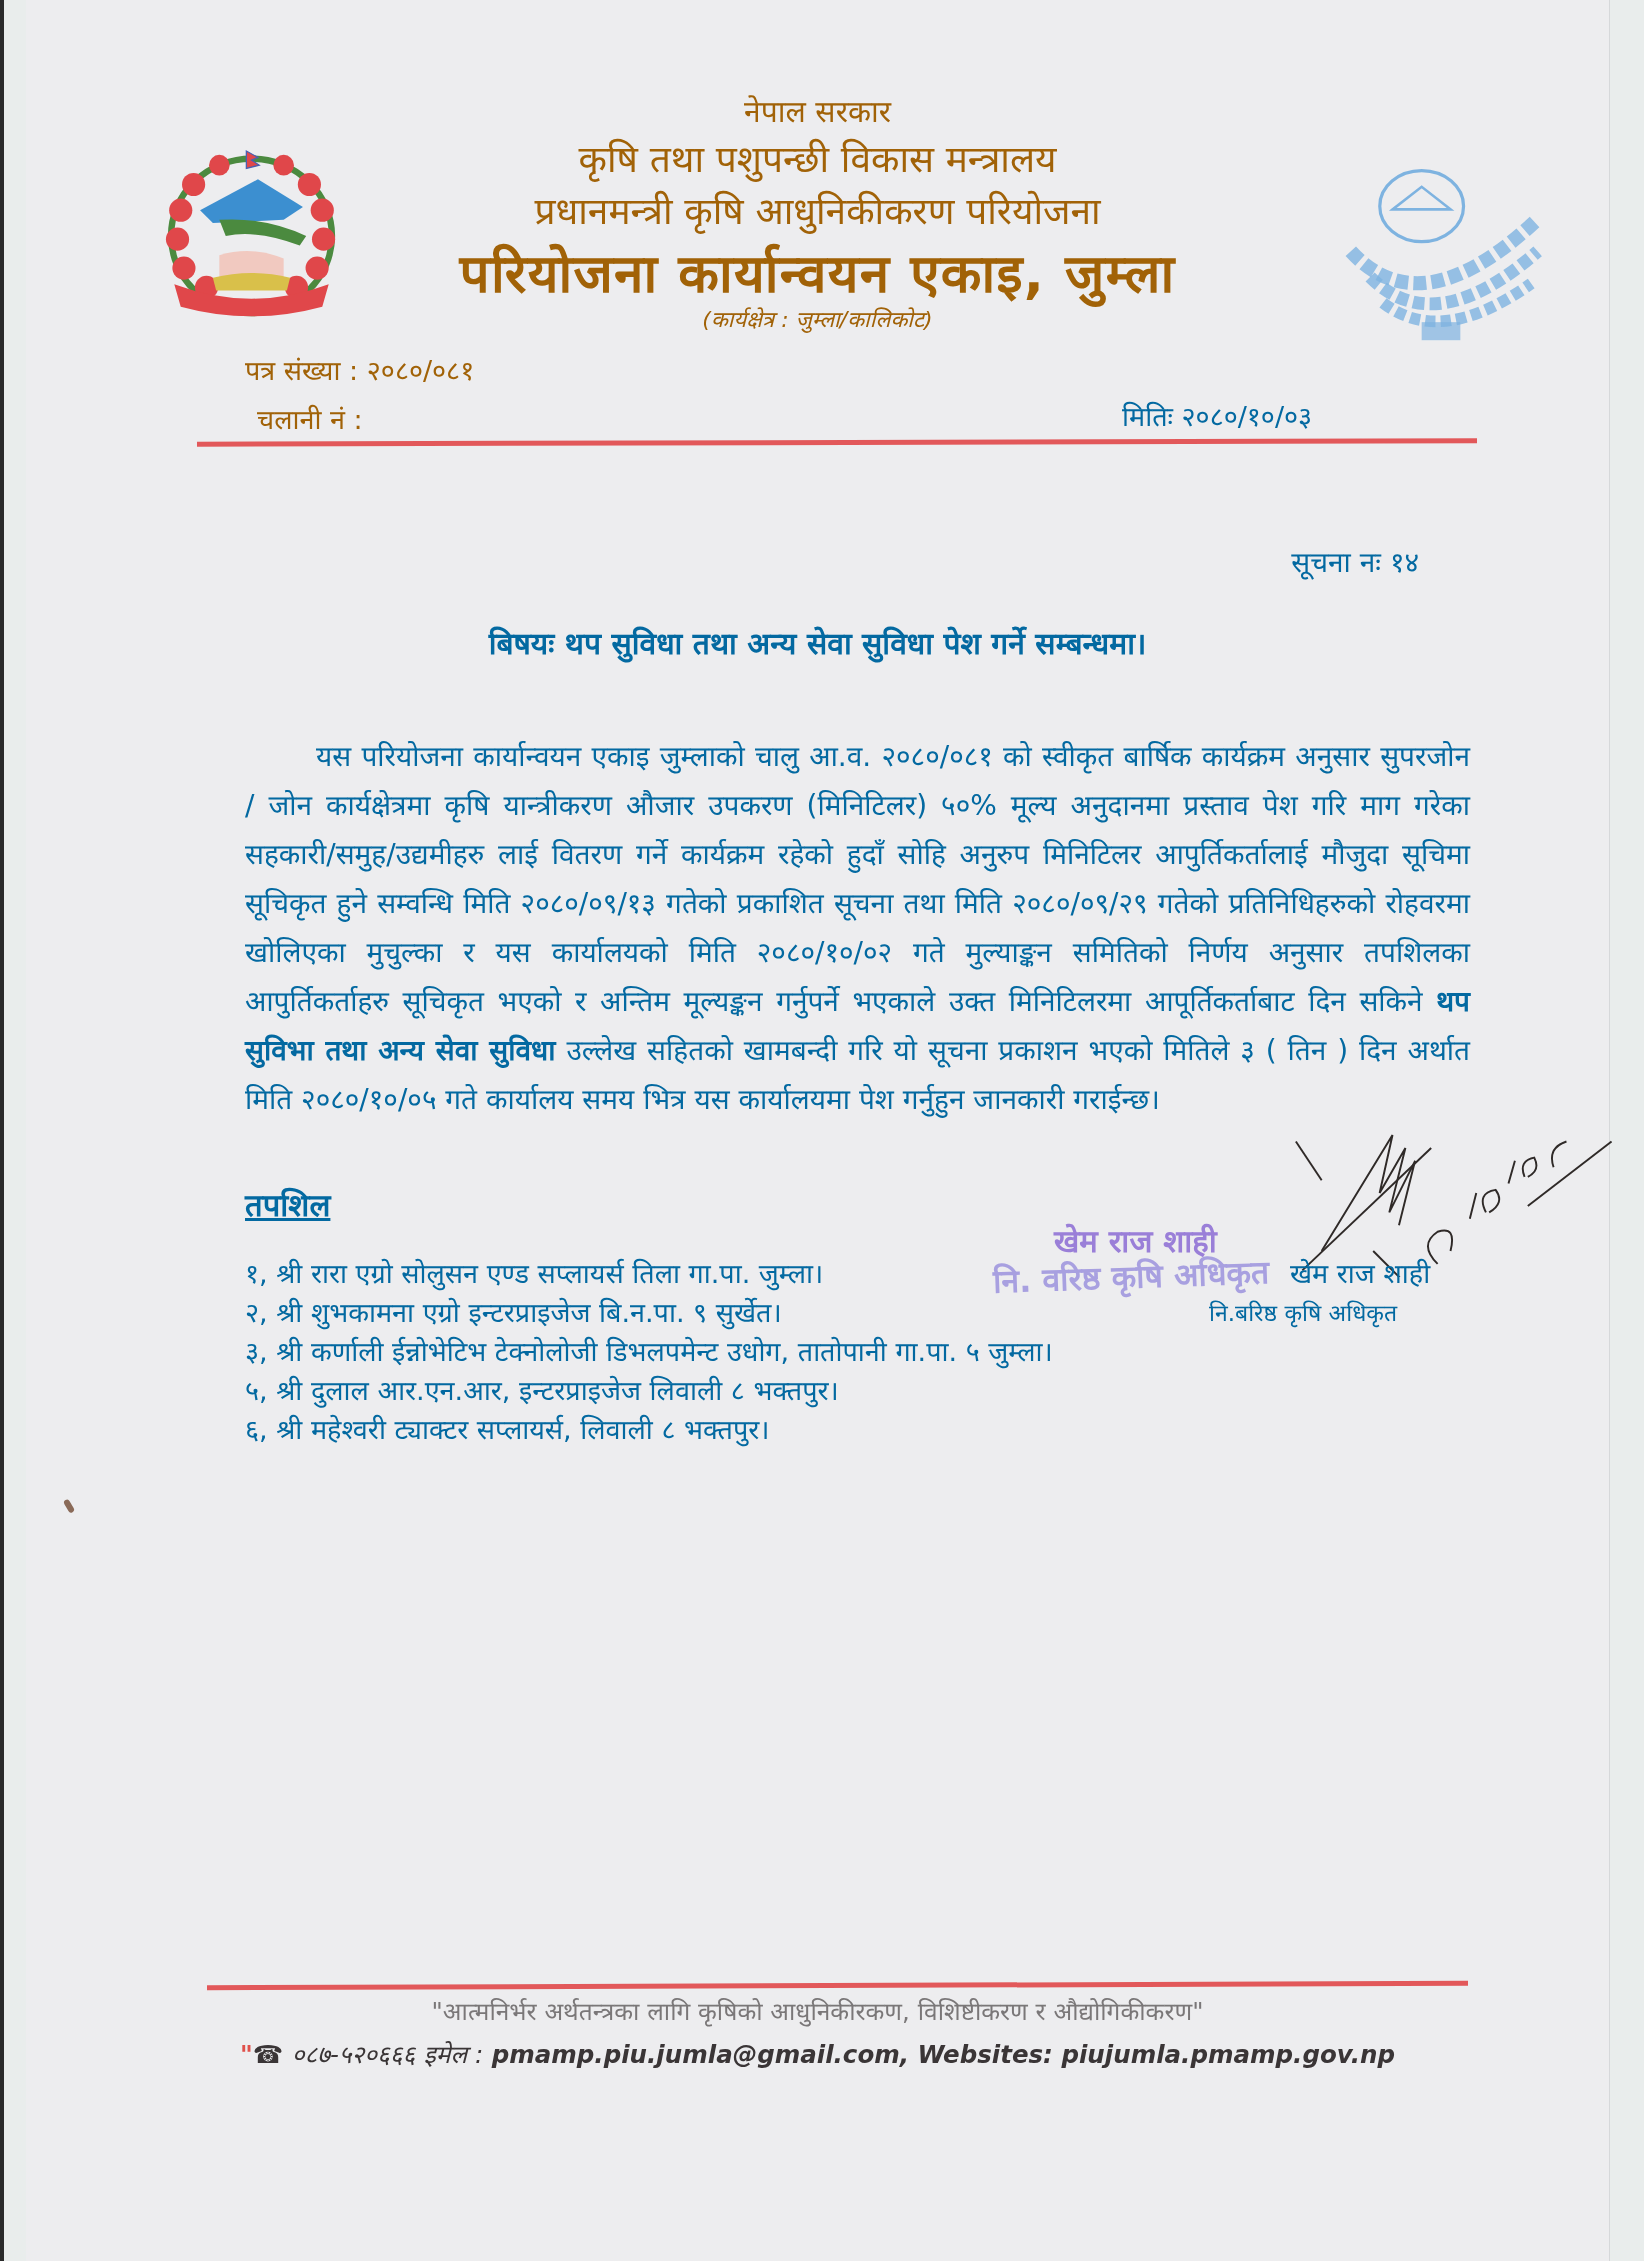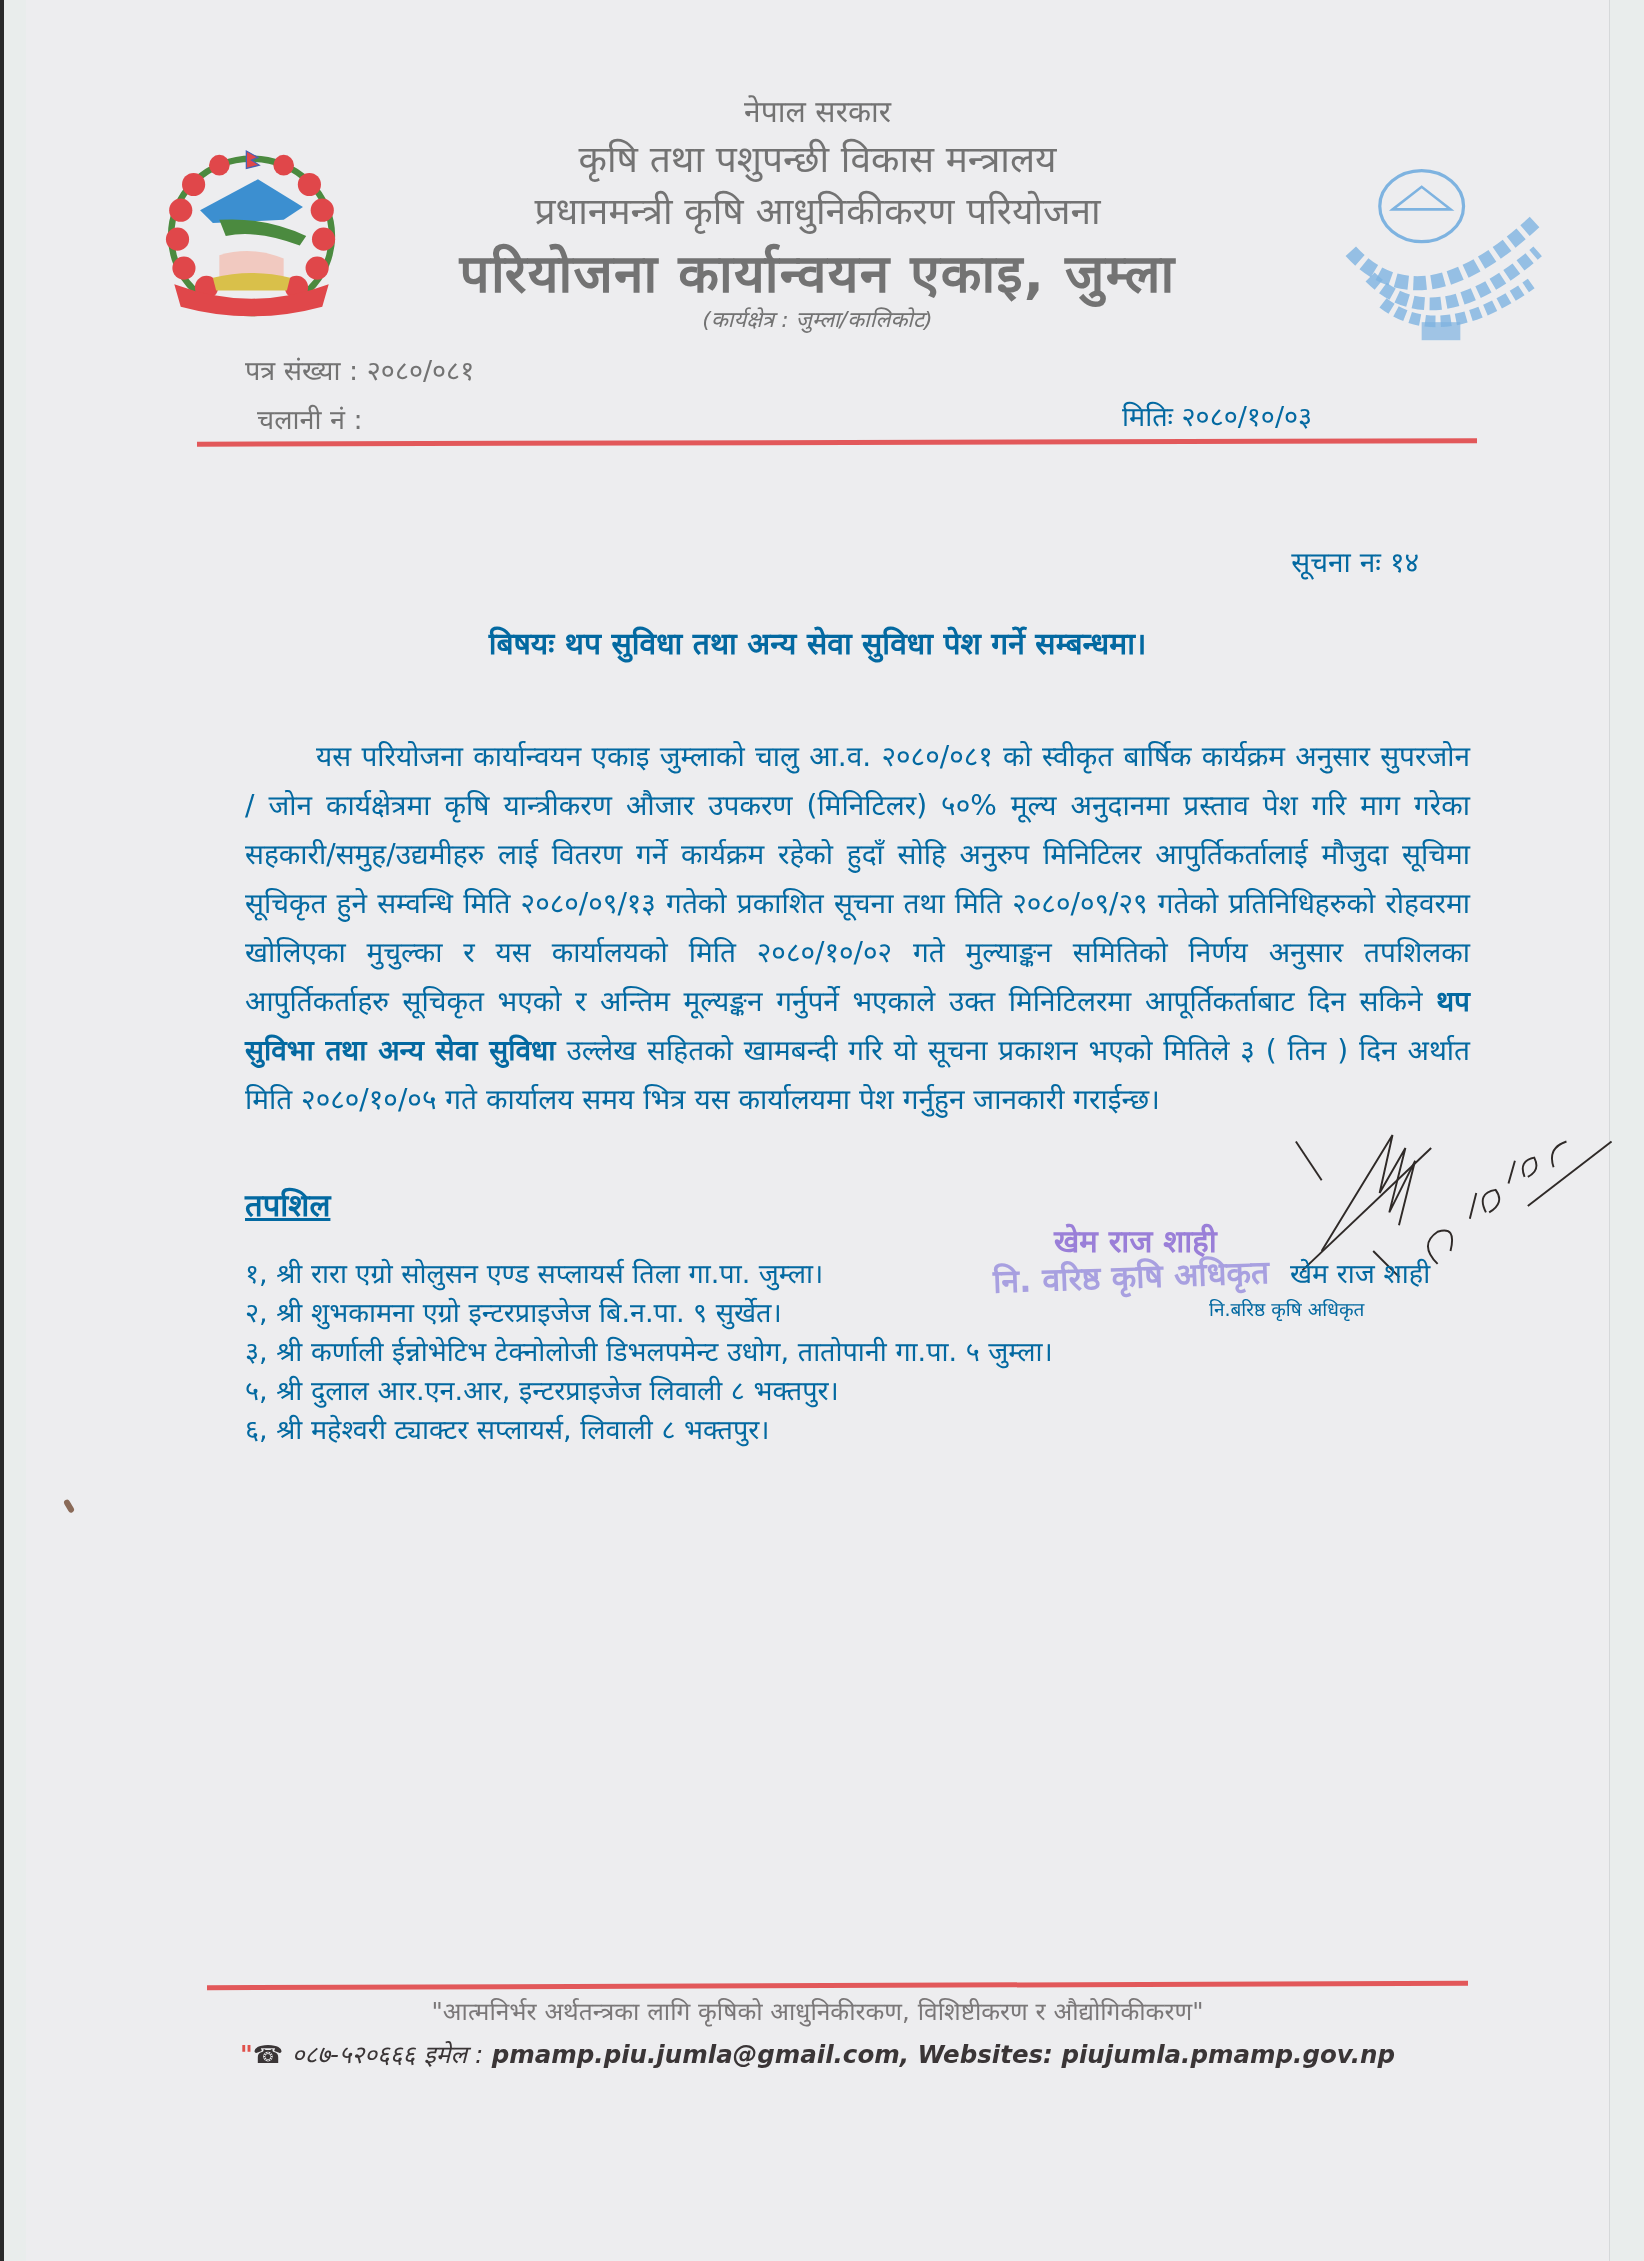--- a/index.html
+++ b/index.html
@@ -1,21 +1,21 @@
 <!DOCTYPE html>
 <html style="font-size:10.3px"><head>
 <meta charset="utf-8">
 <style>
   html,body{margin:0;padding:0;}
   body{width:1644px;height:2261px;background:#e9edec;position:relative;overflow:hidden;
        font-family:"DejaVu Sans","Liberation Sans",sans-serif;}
   .edge-left{position:absolute;left:0;top:0;width:3.9px;height:2261px;background:#2a2a2a;}
   .page{position:absolute;left:26px;top:0;width:1583px;height:2261px;background:#ededef;
         border-right:1.3px solid #d6d8da;}
-  .red{color:#737373;}
+  .red{color:#a16207;}
   .ink{color:#0369a1;}
   .hdr{position:absolute;left:0;width:1583px;text-align:center;}
   .h1{top:90px;font-size:30px;}
   .h2{top:132px;font-size:37px;}
   .h3{top:184px;font-size:37px;}
   .h4{top:235px;font-size:53px;font-weight:bold;letter-spacing:1.3px;}
   .h5{top:303px;font-size:22px;font-style:italic;}
   .emblem{position:absolute;left:129px;top:139px;width:193px;height:181px;}
   .stamp{position:absolute;left:1299px;top:161px;width:232px;height:187px;opacity:.75;}
   .meta{position:absolute;font-size:27px;}
@@ -23,21 +23,21 @@
   .notice-no{position:absolute;right:190px;top:542px;font-size:28px;}
   .subject{position:absolute;left:0;width:1583px;text-align:center;top:622px;font-size:30px;font-weight:bold;}
   .body{position:absolute;left:219px;top:732px;width:1225px;font-size:28px;line-height:49px;
         text-align:justify;text-indent:71px;}
   .body b{font-weight:bold;}
   .tapsil{position:absolute;left:219px;top:1183px;font-size:31px;font-weight:bold;text-decoration:underline;}
   .list{position:absolute;left:219px;top:1254px;font-size:27px;line-height:39px;margin:0;padding:0;list-style:none;}
   .sig-stamp-name{position:absolute;left:1028px;top:1219px;font-size:31px;font-weight:bold;color:#9a7fd8;}
   .sig-stamp-title{position:absolute;left:967px;top:1254px;font-size:32px;font-weight:bold;color:#a8a0e0;transform:rotate(-2deg);}
   .sig-name{position:absolute;left:1264px;top:1254px;font-size:27px;}
-  .sig-title{position:absolute;left:1183px;top:1296px;font-size:19px;}
+  .sig-title{position:absolute;left:1183px;top:1296px;font-size:23px;}
   .signature{position:absolute;left:1257px;top:1122px;width:335px;height:155px;}
   .slogan{position:absolute;left:0;width:1583px;text-align:center;top:1994px;font-size:24.5px;color:#7a7778;}
   .contact{position:absolute;left:0;width:1583px;text-align:center;top:2037px;font-size:24.5px;font-weight:bold;font-style:italic;color:#3a3536;}
   .contact .em{font-weight:normal;}
   .speck{position:absolute;left:40px;top:1499px;width:6.4px;height:14px;background:#8a6a58;border-radius:3.2px;transform:rotate(-30deg);}
 </style>
 </head>
 <body>
 
 <div class="edge-left"></div>

